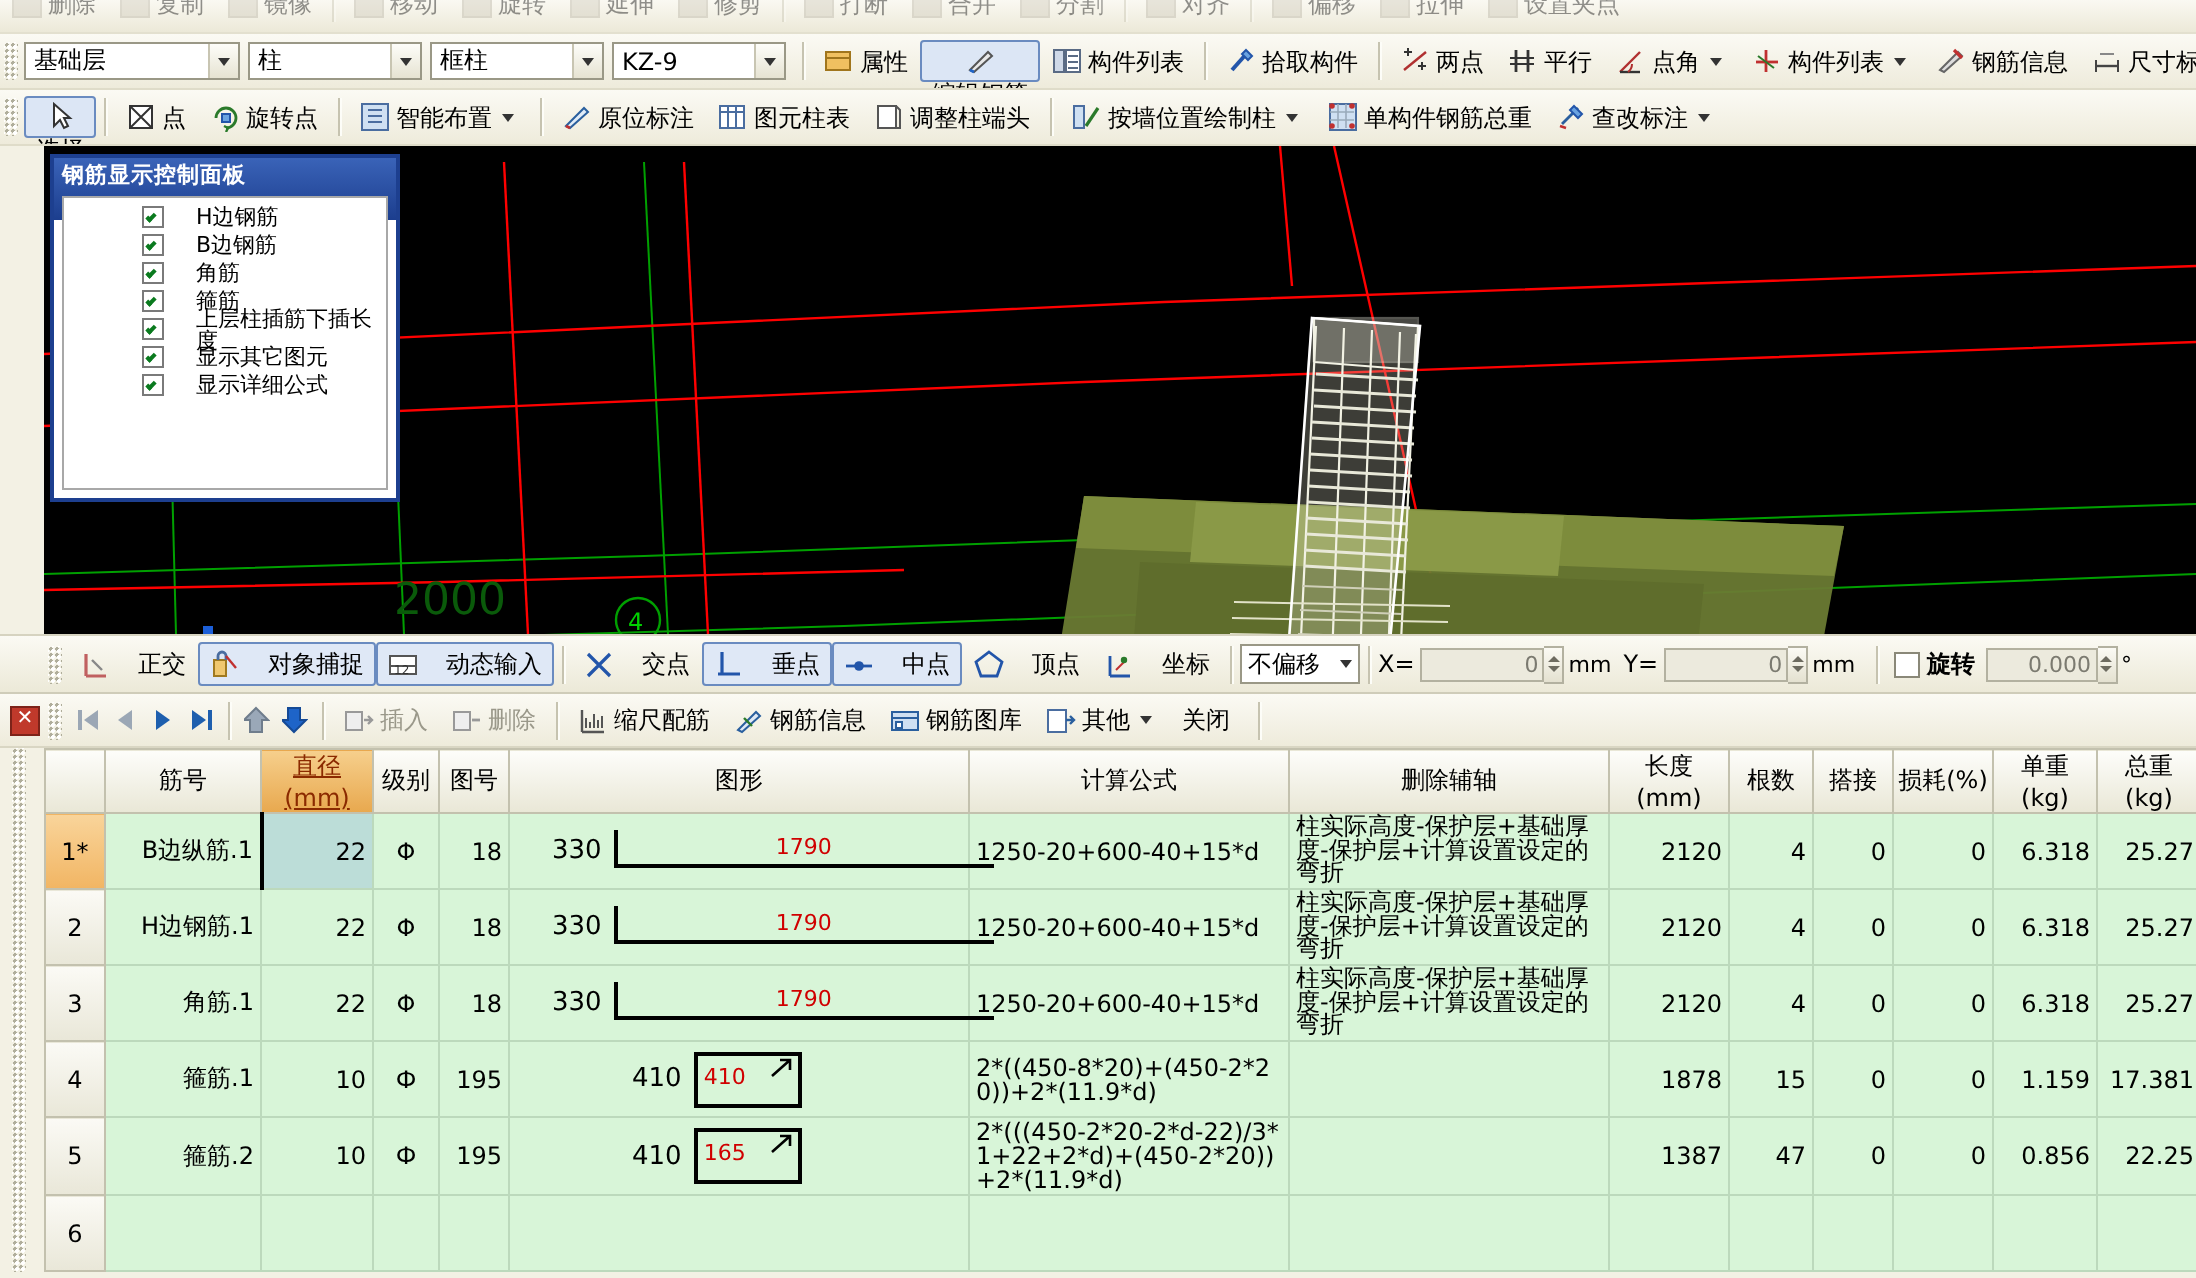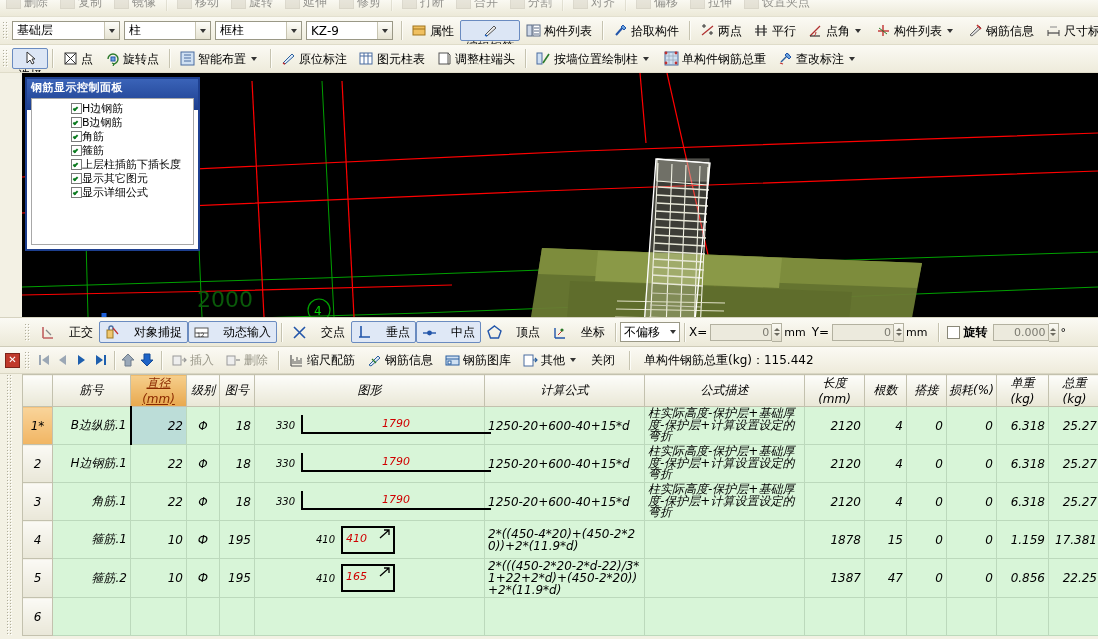--- a/index.html
+++ b/index.html
@@ -45,21 +45,21 @@
   .viewwrap{position:relative;height:244px;background:#f3f1e4;}
   .vleft{position:absolute;left:0;top:0;width:22px;height:244px;background:#f3f1e4;}
 
   
   .panel{position:absolute;left:3px;top:4px;width:175px;height:174px;
     border:2px solid #1d3f8f;background:#fff;box-sizing:border-box;z-index:5;}
   .panel-title{height:31px;background:linear-gradient(#3a63b8,#1c3e8e);color:#fff;
     font-size:11px;font-weight:bold;padding:1px 0 0 4px;box-sizing:border-box;letter-spacing:.5px;}
   .panel-body{position:absolute;left:4px;top:19px;right:4px;bottom:4px;border:1px solid #a8a8a8;background:#fff;
     padding:3px 0 0 3px;box-sizing:border-box;}
-  .chk{display:flex;align-items:center;gap:0;height:13px;margin-bottom:1px;padding-left:36px;}
+  .chk{display:flex;align-items:center;gap:16px;height:13px;margin-bottom:1px;padding-left:36px;}
   .chkbox{width:9px;height:9px;border:1px solid #7a7a7a;background:#fff;flex:none;position:relative;}
   .chkbox:after{content:"";position:absolute;left:1px;top:3px;width:3px;height:1px;
     border-left:2px solid #0a7a1e;border-bottom:2px solid #0a7a1e;transform:rotate(-45deg);}
   .chk .t{font-size:11px;line-height:11px;color:#000;}
 
   
   .statusbar{height:30px;background:linear-gradient(#fbfaf4,#ece9d8);
     display:flex;align-items:center;white-space:nowrap;overflow:hidden;
     border-top:1px solid #d6d3c0;border-bottom:1px solid #cfccb9;padding-left:22px;box-sizing:border-box;}
   .si{display:flex;align-items:center;gap:14px;padding:2px 5px;height:22px;box-sizing:border-box;
@@ -87,42 +87,42 @@
   .navb{width:19px;height:19px;display:flex;align-items:center;justify-content:center;flex:none;}
   .tri{width:0;height:0;border-top:5px solid transparent;border-bottom:5px solid transparent;}
   .tri.r{border-left:7px solid #1e5fae;}
   .tri.l{border-right:7px solid #9ba7b5;}
   .bar3{width:2px;height:10px;background:#1e5fae;}
   .bar3.g{background:#9ba7b5;}
   .dis{color:#9a988a;}
   .total{font-size:12px;padding-left:10px;}
 
   
-  .tblwrap{position:relative;height:auto;background:#fff;font-style:italic;}
+  .tblwrap{position:relative;height:auto;background:#fff;}
   .gutter{position:absolute;left:0;top:0;width:22px;bottom:0;background:#f3f1e4;}
   .gutter:after{content:"";position:absolute;left:6px;top:0;bottom:0;width:7px;
     background-image:radial-gradient(#fff 40%,transparent 41%),radial-gradient(#b0ae9c 40%,transparent 41%);
     background-size:3px 3px;background-position:1px 1px,0 0;}
   table.grid{border-collapse:collapse;margin-left:22px;width:1076px;table-layout:fixed;}
   table.grid th{background:linear-gradient(#fdfdfa,#e9e7d6);border:1px solid #c3c1ae;
     font-size:12px;font-weight:normal;height:21px;padding:0 2px;}
   table.grid th.hi{background:linear-gradient(#f6cf8c,#e8a84e);color:#8b2a00;
     text-decoration:underline;}
   table.grid td{border:1px solid #bcd9bc;background:#d8f5d8;font-size:12px;
     vertical-align:middle;padding:1px 3px;height:35px;}
   table.grid td.rowhdr{background:linear-gradient(#fbfaf5,#e9e7d8);text-align:center;
     border:1px solid #c3c1ae;font-size:12px;}
   table.grid tr.sel td.rowhdr{background:linear-gradient(#f9d49a,#f1b563);color:#000;}
   table.grid td.sel-cell{background:#bcddd8;border-left:2px solid #000;}
   td.num{text-align:right;}
   td.ctr{text-align:center;}
   .formula-desc{font-size:11px;line-height:11.5px;}
   .formula{font-size:11px;line-height:12px;word-break:break-all;}
   .shape{display:flex;align-items:center;gap:6px;height:30px;padding-left:18px;}
-  .shape .len{font-size:10px;text-align:center;}
+  .shape .len{font-size:13px;text-align:center;}
   .shape .bar{position:relative;width:190px;height:26px;}
   .shape .bar .top{position:absolute;left:0;top:2px;width:2px;height:18px;background:#000;}
   .shape .bar .hor{position:absolute;left:0;bottom:5px;height:2px;width:190px;background:#000;}
   .shape .bar .red{position:absolute;left:0;bottom:9px;width:190px;text-align:center;
     color:#d00000;font-size:11px;}
   .stir{position:relative;width:50px;height:24px;border:2px solid #000;background:#d8f5d8;}
   .stir .rd{position:absolute;left:3px;top:4px;color:#d00000;font-size:11px;}
   .stir .hook{position:absolute;right:2px;top:1px;width:12px;height:10px;}
   .emptyrow td{background:#fff;border:1px solid #bcd9bc;height:17px;}
   .emptyrow td.rowhdr{background:linear-gradient(#fbfaf5,#e9e7d8);}
@@ -754,21 +754,20 @@
             </svg>
           </span>
           <span class="lbl">其他</span>
           <span class="caret"></span>
         </div>
         <div class="ti">
           <span class="lbl">关闭</span>
         </div>
       </div>
     <div class="sep" style="margin-left:8px"></div>
-    <div class="total">单构件钢筋总重(kg)：115.442</div>
   </div>
 
   <div class="tblwrap">
     <div class="gutter"></div>
     <table class="grid">
       <colgroup id="cols">
           <col style="width: 30px;">
           <col style="width: 78px;">
           <col style="width: 56px;">
           <col style="width: 33px;">
@@ -785,21 +784,21 @@
         </colgroup>
       <thead>
           <tr id="thead-row">
             <th></th>
             <th>筋号</th>
             <th class="hi">直径(mm)</th>
             <th>级别</th>
             <th>图号</th>
             <th>图形</th>
             <th>计算公式</th>
-            <th>公式描述</th>
+            <th>删除辅轴</th>
             <th>长度(mm)</th>
             <th>根数</th>
             <th>搭接</th>
             <th>损耗(%)</th>
             <th>单重(kg)</th>
             <th>总重(kg)</th>
           </tr>
         </thead>
       <tbody id="tbody">
           <tr class="sel">
@@ -887,21 +886,21 @@
               <div class="shape" style="padding-left: 58px;">
                 <span class="len">410</span>
                 <div class="stir">
                   <span class="rd">410</span>
                   <svg class="hook" viewBox="0 0 12 10">
                     <path d="M1 9 L10 1 M5 1 H10 V6" stroke="#000" stroke-width="1.3" fill="none"></path>
                   </svg>
                 </div>
               </div>
             </td>
-            <td class="formula">2*((450-4*20)+(450-2*20))+2*(11.9*d)</td>
+            <td class="formula">2*((450-8*20)+(450-2*20))+2*(11.9*d)</td>
             <td class="formula-desc"></td>
             <td class="num">1878</td>
             <td class="num">15</td>
             <td class="num">0</td>
             <td class="num">0</td>
             <td class="num">1.159</td>
             <td class="num">17.381</td>
           </tr>
           <tr>
             <td class="rowhdr">5</td>

